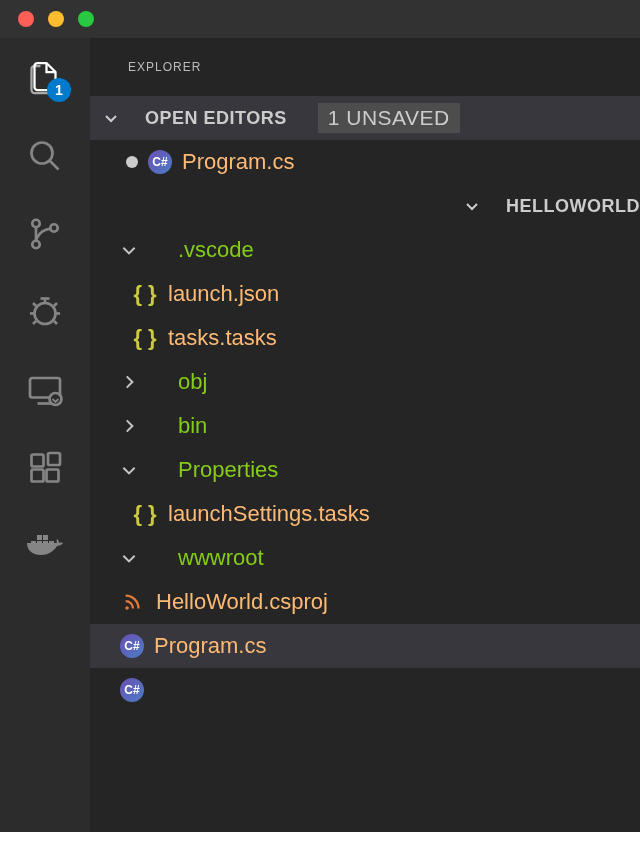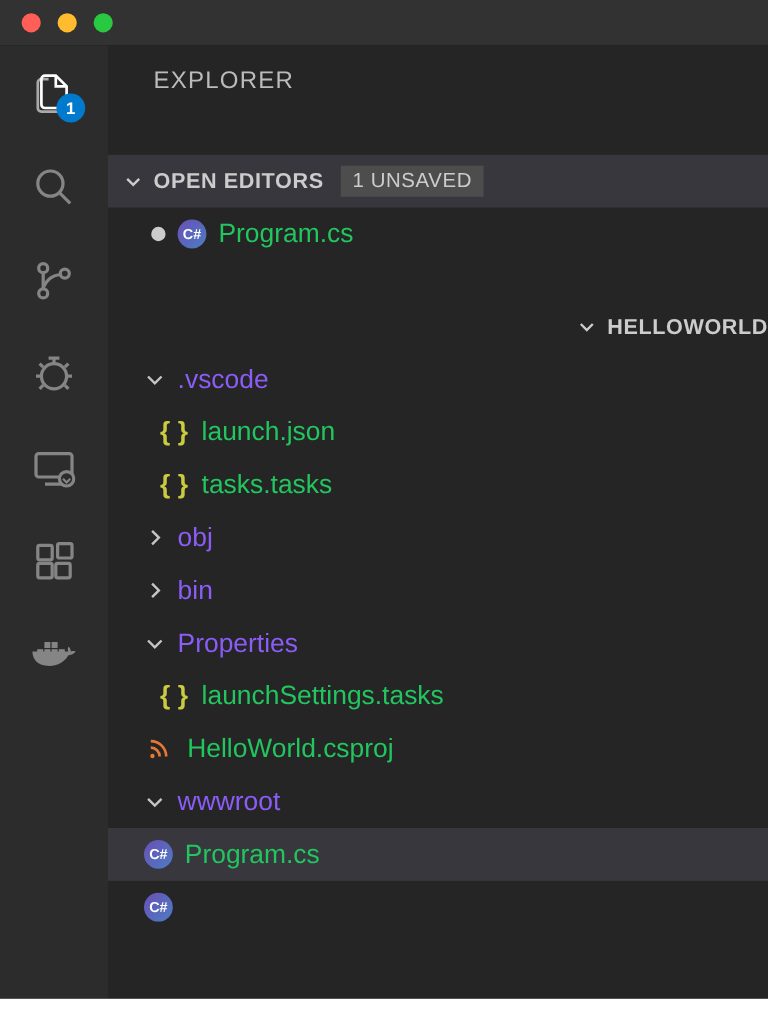--- a/index.html
+++ b/index.html
@@ -78,46 +78,45 @@
       background: #252526;
       display: flex;
       flex-direction: column;
     }
     .sidebar-header {
       height: 58px;
       display: flex;
       align-items: center;
       padding-left: 38px;
       color: #bbbbbb;
-      font-size: 20px;
+      font-size: 12px;
       letter-spacing: 1px;
     }
     .section-header {
       height: 44px;
       display: flex;
       align-items: center;
       padding-left: 12px;
       color: #cccccc;
       font-size: 18px;
       font-weight: 700;
       letter-spacing: 0.5px;
-      gap: 8px;
+      gap: 25px;
       background: #37373d;
       cursor: pointer;
-      margin-top: 33px;
     }
     .section-header.ws {
       background: transparent;
       justify-content: flex-end;
     }
     .unsaved-badge {
       background: #4d4d4d;
       color: #cccccc;
       padding: 3px 10px;
-      font-size: 17px;
+      font-size: 21px;
       font-weight: 500;
       margin-left: 6px;
     }
     .chevron {
       width: 18px;
       height: 18px;
       display: flex;
       align-items: center;
       justify-content: center;
     }
@@ -127,22 +126,22 @@
       align-items: center;
       gap: 10px;
       color: #cccccc;
       font-size: 22px;
       cursor: pointer;
       padding-left: 30px;
     }
     .tree-item.indent-1 { padding-left: 30px; }
     .tree-item.indent-2 { padding-left: 42px; }
     .tree-item.selected { background: #37373d; }
-    .tree-item .fname { color: #22c55e; }
-    .tree-item.folder .fname { color: #8b5cf6; }
+    .tree-item .fname { color: #fdba74; }
+    .tree-item.folder .fname { color: #84cc16; margin-left: 30px; }
     .modified-dot {
       width: 12px;
       height: 12px;
       border-radius: 50%;
       background: #cccccc;
       margin-left: 6px;
     }
     .file-icon {
       width: 26px;
       height: 26px;
@@ -306,37 +305,37 @@
               <svg width="18" height="18" viewBox="0 0 16 16" fill="none" stroke="#c5c5c5" stroke-width="1.8">
                 <path d="M3 6l5 5 5-5"></path>
               </svg>
             </span>
             <span class="fname">Properties</span>
           </div>
           <div class="tree-item indent-2">
             <div class="file-icon json-icon">{ }</div>
             <span class="fname">launchSettings.tasks</span>
           </div>
+          <div class="tree-item indent-1 folder">
+            <span class="chevron">
+              <svg width="18" height="18" viewBox="0 0 16 16" fill="none" stroke="#c5c5c5" stroke-width="1.8">
+                <path d="M3 6l5 5 5-5"></path>
+              </svg>
+            </span>
+            <span class="fname">wwwroot</span>
+          </div>
           <div class="tree-item indent-1">
             <div class="file-icon csproj-icon">
               <svg width="22" height="22" viewBox="0 0 24 24" fill="#e37933">
                 <path d="M4 11a8 8 0 0 1 8 8M4 5a14 14 0 0 1 14 14" stroke="#e37933" stroke-width="2.5" fill="none"></path>
                 <circle cx="5.5" cy="18.5" r="2"></circle>
               </svg>
             </div>
             <span class="fname">HelloWorld.csproj</span>
           </div>
-          <div class="tree-item indent-1 folder">
-            <span class="chevron">
-              <svg width="18" height="18" viewBox="0 0 16 16" fill="none" stroke="#c5c5c5" stroke-width="1.8">
-                <path d="M3 6l5 5 5-5"></path>
-              </svg>
-            </span>
-            <span class="fname">wwwroot</span>
-          </div>
           <div class="tree-item indent-1 selected">
             <div class="file-icon csharp-icon">C#</div>
             <span class="fname">Program.cs</span>
           </div>
           <div class="tree-item indent-1">
             <div class="file-icon csharp-icon">C#</div>
           </div>
         </div>
     </div>
   </div>

